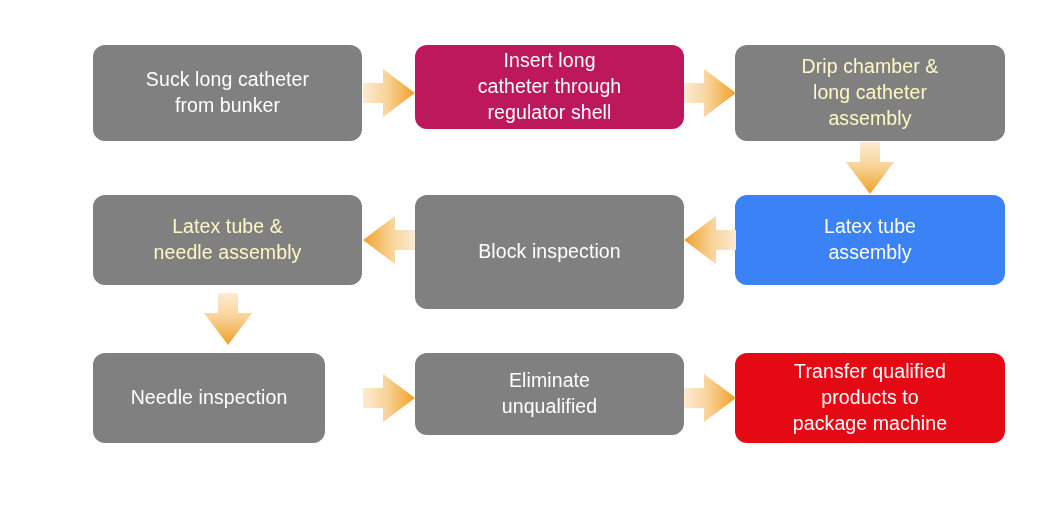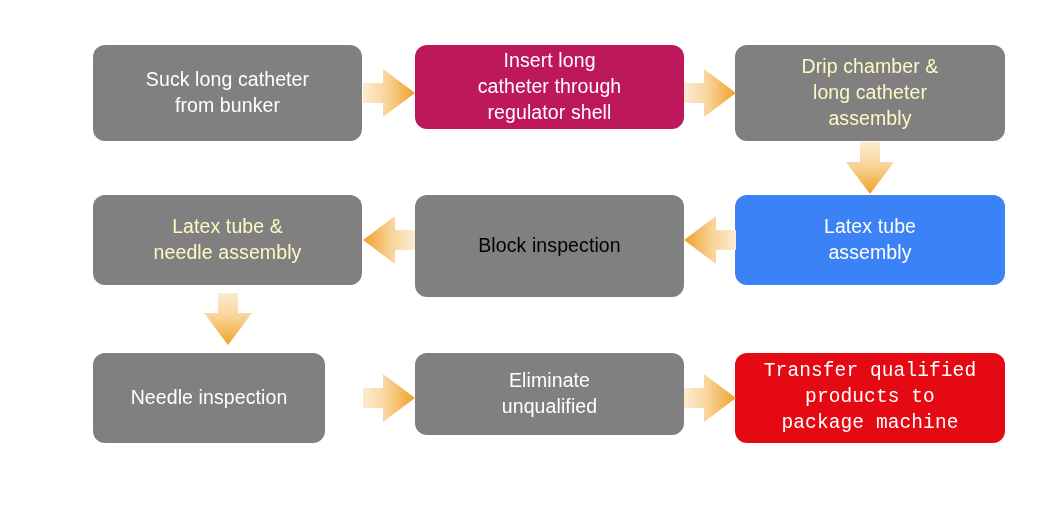--- a/index.html
+++ b/index.html
@@ -33,21 +33,21 @@
     color: #ffffff;
     font-size: 19.5px;
     line-height: 1.33;
     font-weight: 400;
     letter-spacing: 0.1px;
     padding: 4px 10px;
     white-space: pre-line;
     -webkit-font-smoothing: antialiased;
   }
   .node.gray  { background: #808080; }
-  .node.red   { background: #E50914; font-family: Liberation Mono, monospace; }
+  .node.red   { background: #E50914; }
 
   .arrow {
     position: absolute;
     display: block;
   }
   .arrow svg { display: block; }
 </style>
 </head>
 <body>
 
@@ -55,21 +55,21 @@
     <div class="node gray" style="left: 81px; top: 45px; width: 269px; height: 96px; background: rgb(128, 128, 128); color: rgb(255, 255, 255);">Suck long catheter
 from bunker</div>
     <div class="node gray" style="left: 403px; top: 45px; width: 269px; height: 84px; background: #be185d; color: rgb(255, 255, 255);">Insert long
 catheter through
 regulator shell</div>
     <div class="node gray" style="left: 723px; top: 45px; width: 270px; height: 96px; background: rgb(128, 128, 128); color: #fef9c3;">Drip chamber &amp;
 long catheter
 assembly</div>
     <div class="node gray" style="left: 723px; top: 195px; width: 270px; height: 90px; background: #3b82f6; color: rgb(255, 255, 255);">Latex tube
 assembly</div>
-    <div class="node gray" style="left: 403px; top: 195px; width: 269px; height: 102px; background: rgb(128, 128, 128); color: #000000;">Block inspection</div>
+    <div class="node gray" style="left: 403px; top: 195px; width: 269px; height: 114px; background: rgb(128, 128, 128); color: #ffffff;">Block inspection</div>
     <div class="node gray" style="left: 81px; top: 195px; width: 269px; height: 90px; background: rgb(128, 128, 128); color: #fef9c3;">Latex tube &amp;
 needle assembly</div>
     <div class="node gray" style="left: 81px; top: 353px; width: 232px; height: 90px; background: rgb(128, 128, 128); color: rgb(255, 255, 255);">Needle inspection</div>
     <div class="node gray" style="left: 403px; top: 353px; width: 269px; height: 82px; background: rgb(128, 128, 128); color: rgb(255, 255, 255);">Eliminate
 unqualified</div>
     <div class="node red" style="left: 723px; top: 353px; width: 270px; height: 90px; background: rgb(229, 9, 20); color: rgb(255, 255, 255);">Transfer qualified
 products to
 package machine</div>
     <div class="arrow" style="left: 349px; top: 67px;">
       <svg width="56" height="52" viewBox="0 0 56 52">

